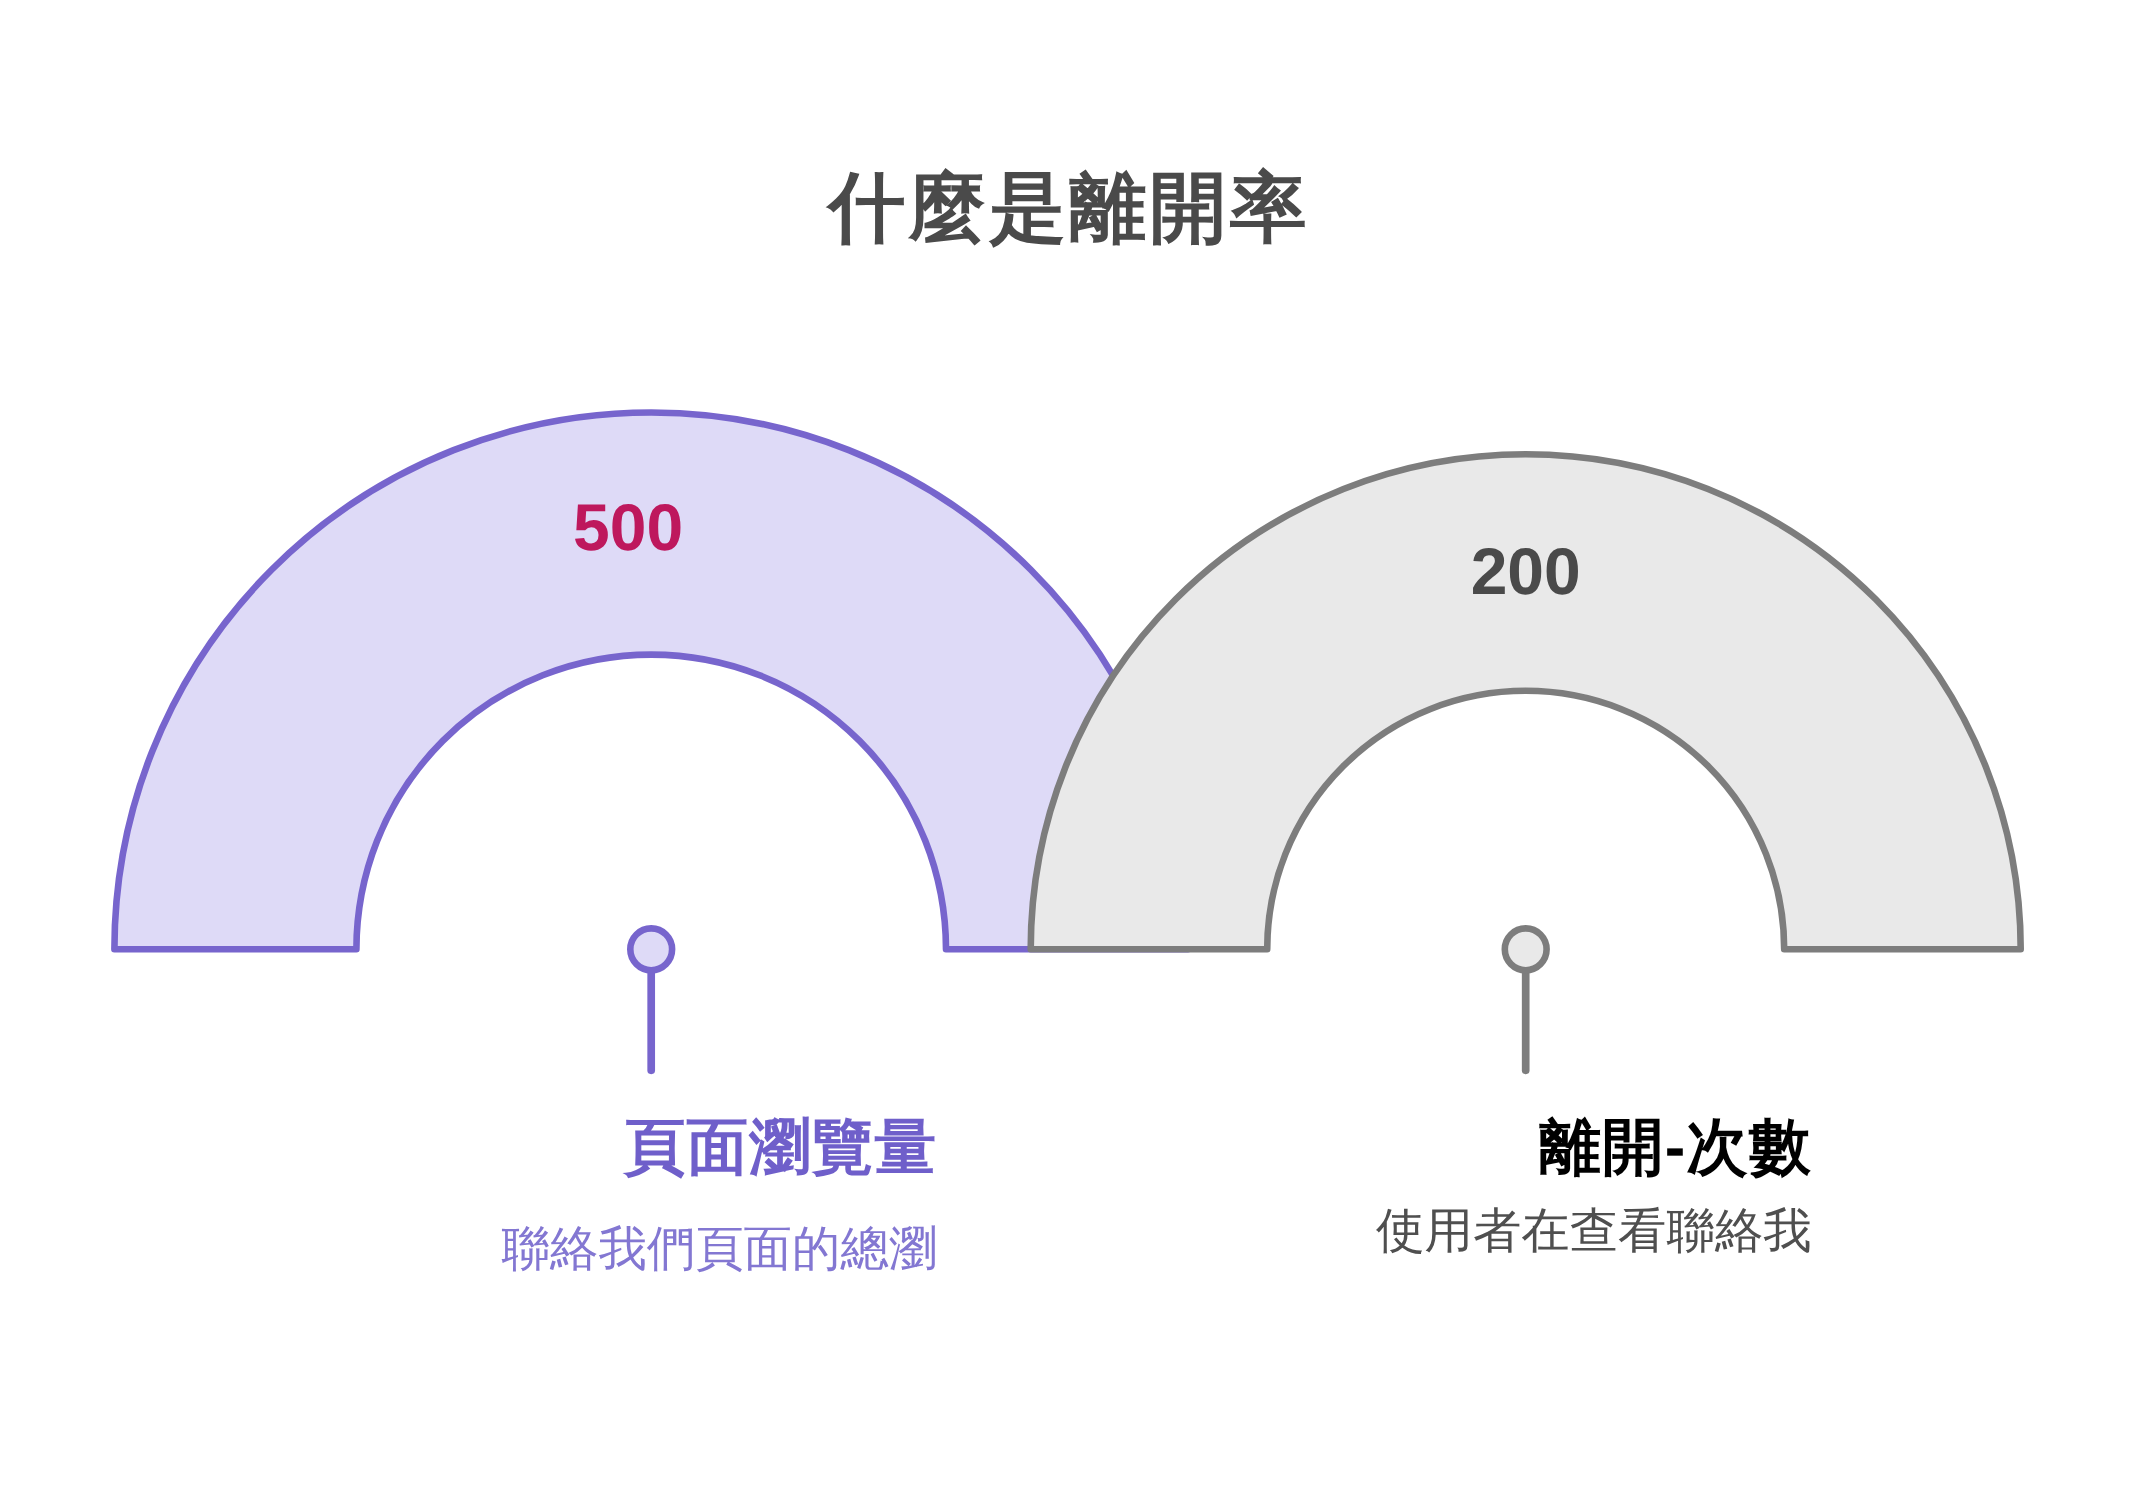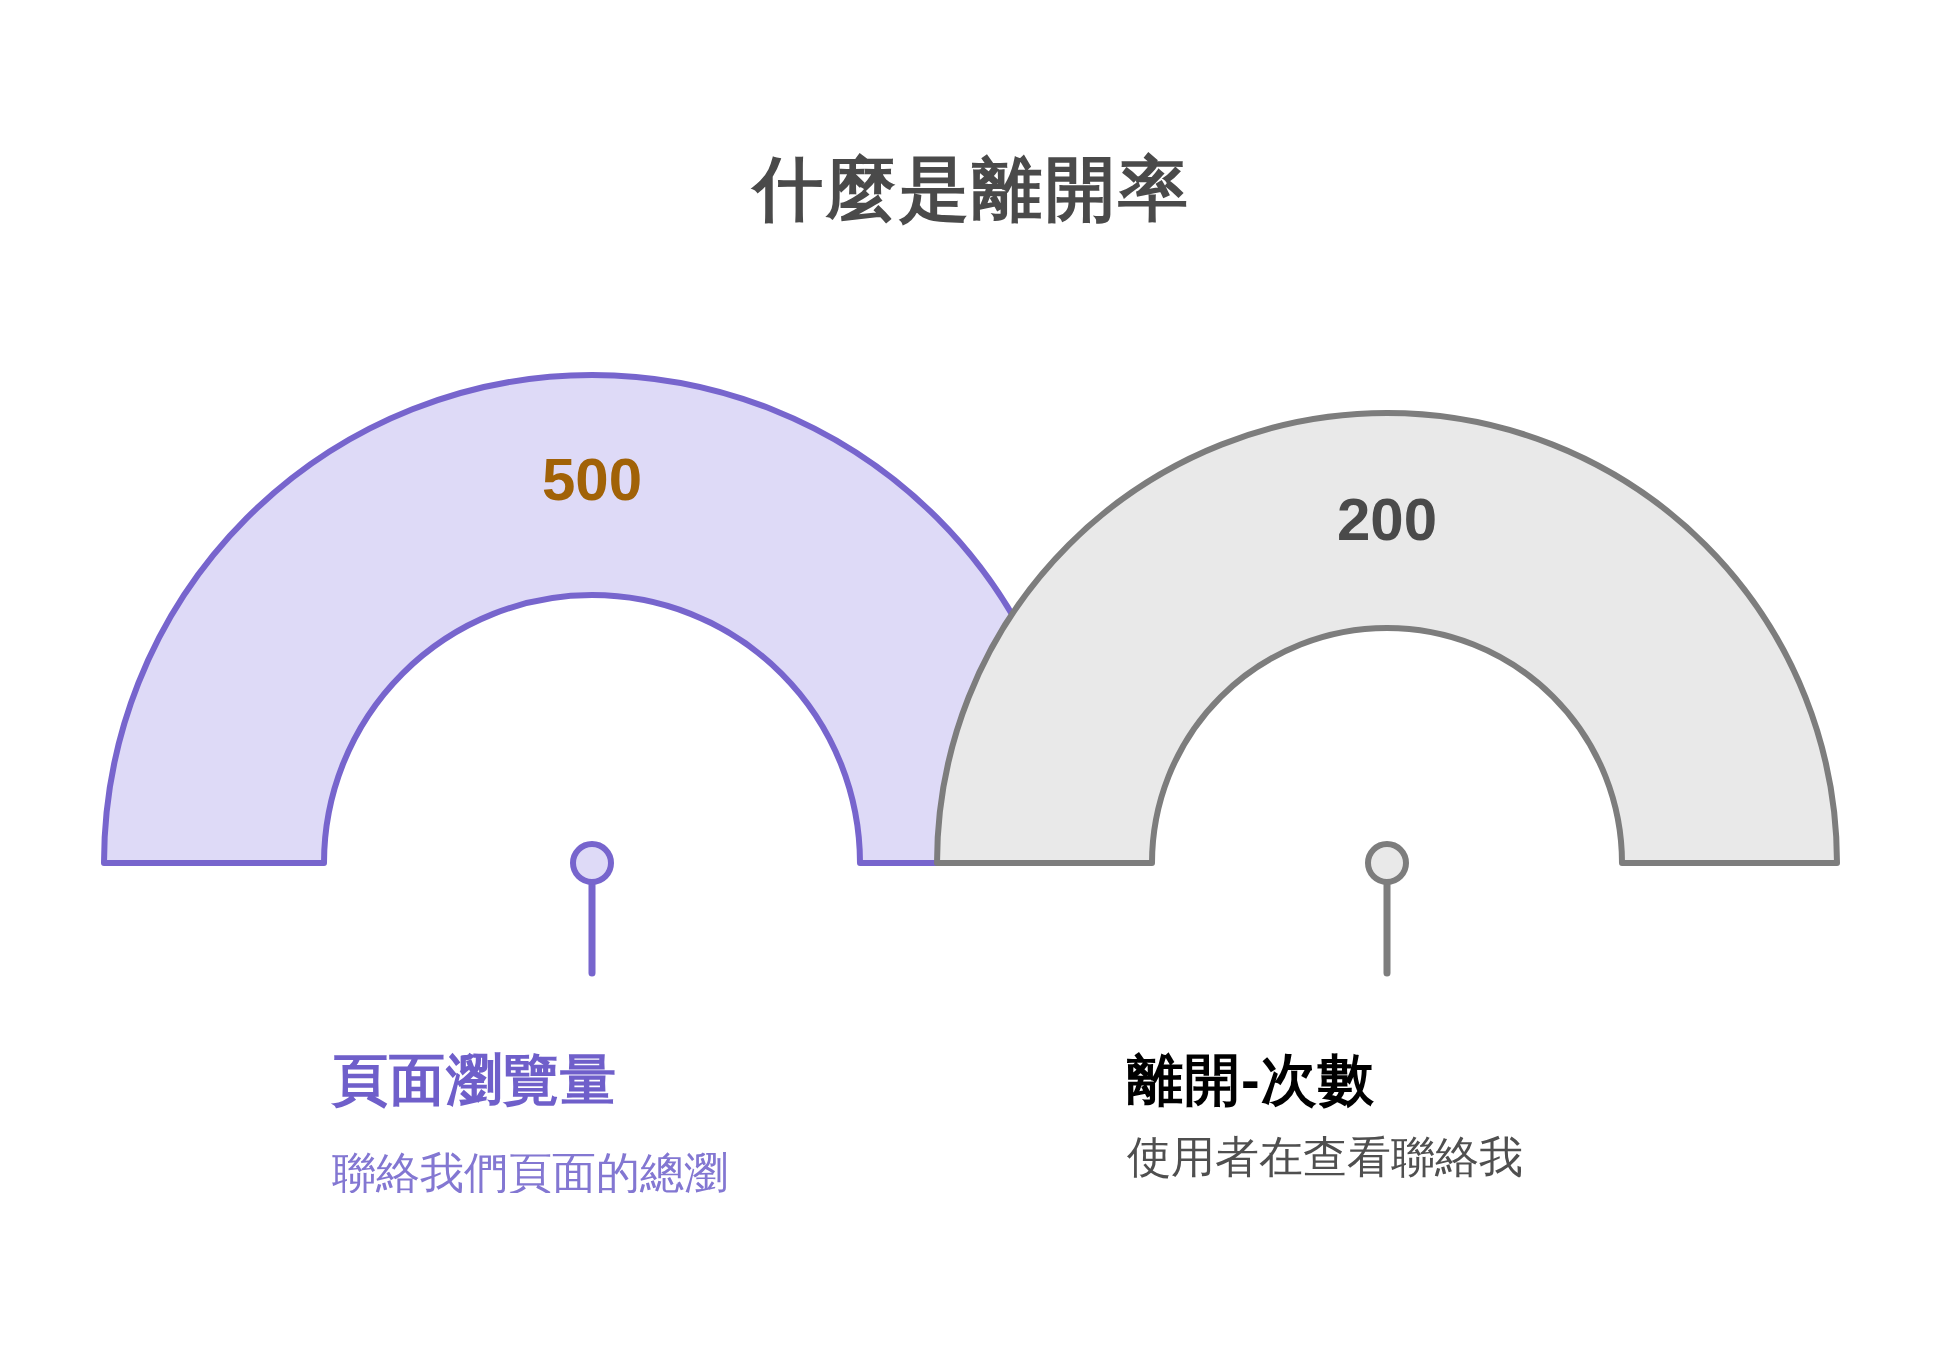--- a/index.html
+++ b/index.html
@@ -34,34 +34,34 @@
   }
   .gauge-value {
     position: absolute;
     width: 300px;
     text-align: center;
     font-size: 60px;
     line-height: 68px;
     font-weight: 700;
   }
   .value-pageviews {
-    left: 442px;
+    left: 421px;
     top: 446px;
-    color: #a16207;
+    color: #be185d;
   }
   .value-exits {
     left: 1237px;
     top: 486px;
     color: #4a4a4a;
   }
   .label-block {
     position: absolute;
     width: 520px;
-    top: 1048px;
-    text-align: left;
+    top: 1011px;
+    text-align: right;
   }
   .label-block.left { left: 332px; }
   .label-block.right { left: 1127px; }
   .gauge-label {
     font-size: 56px;
     line-height: 64px;
     font-weight: 800;
     letter-spacing: 1px;
   }
   .label-block.left  .gauge-label { color: #6f5fca; }

